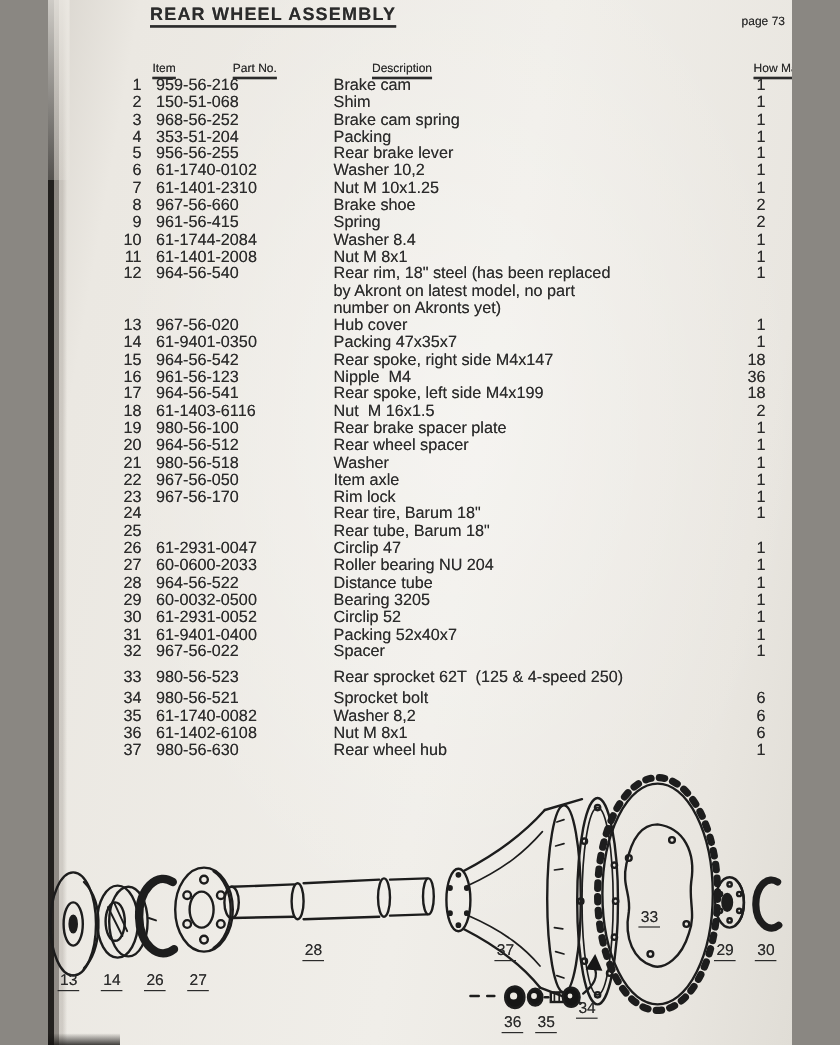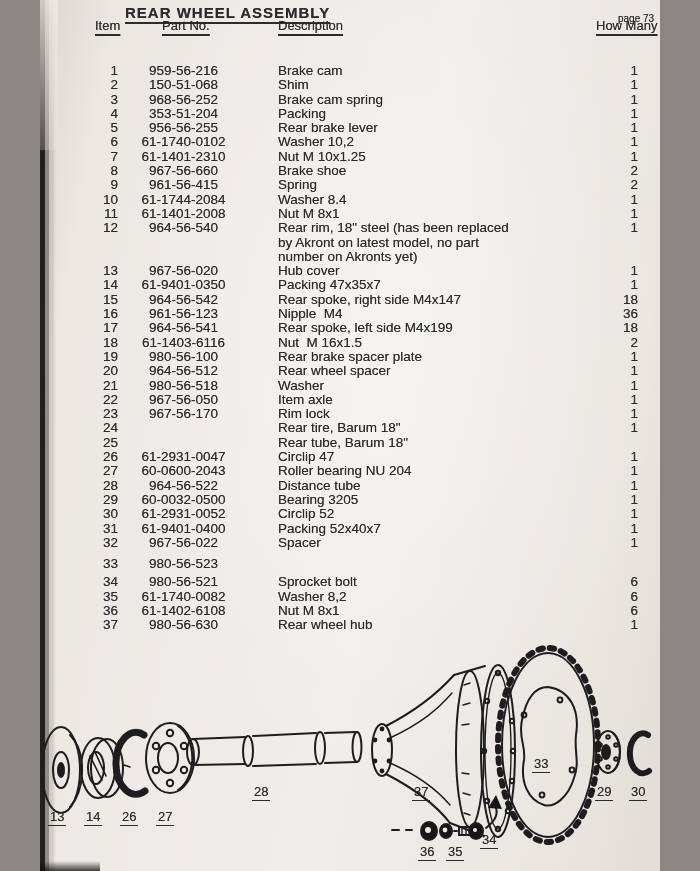--- a/index.html
+++ b/index.html
@@ -29,32 +29,32 @@
     background:linear-gradient(to top, rgba(20,18,16,.8), rgba(20,18,16,0));
   }
   
   #title{
     position:absolute;left:85px;top:4px;
     font-size:15px;letter-spacing:1px;font-weight:bold;
     text-decoration:underline;text-underline-offset:4px;text-decoration-thickness:1.5px;
   }
   #page-label{ position:absolute;left:578px;top:13px;font-size:10px; }
   .colhead{
-    position:absolute;top:18px;font-size:13px;
-    text-decoration:underline;text-underline-offset:4px;text-decoration-thickness:1.5px;
+    position:absolute;top:52px;font-size:10px;
+    text-decoration:underline;text-underline-offset:4px;text-decoration-thickness:1.5px;margin-left:32px;
   }
   #h-item{left:55px;} #h-part{left:122px;} #h-desc{left:238px;} #h-qty{left:556px;}
   
   #table{ position:absolute;left:40px;top:64px;width:640px;font-size:13.5px; }
   .row{ position:relative;height:14.3px;line-height:14.3px; }
   .row.gap-lg{ margin-top:7px; }
   .row.gap-sm{ margin-top:4px; }
   .row span{ position:absolute;top:0;white-space:pre; }
   .c-item{ left:0;width:38px;text-align:right; }
-  .c-part{ left:50px;width:107px;text-align:center; }
+  .c-part{ left:50px;width:107px;text-align:left; }
   .c-desc{ left:198px; }
   .c-qty{ left:505px;width:53px;text-align:right; }
   
   #diagram{ position:absolute;left:0;top:645px;width:700px;height:226px; }
   #diagram svg{ display:block; }
   .callout{
     position:absolute;font-size:13px;line-height:13px;
     border-bottom:1.5px solid #2b2b2b;padding:0 2px 2px 2px;
     text-shadow:0 0 .5px rgba(40,40,40,.65);
   }
@@ -267,21 +267,21 @@
 
     <div class="row">
       <span class="c-item ink">26</span>
       <span class="c-part ink">61-2931-0047</span>
       <span class="c-desc ink">Circlip 47</span>
       <span class="c-qty ink">1</span>
     </div>
 
     <div class="row">
       <span class="c-item ink">27</span>
-      <span class="c-part ink">60-0600-2043</span>
+      <span class="c-part ink">60-0600-2033</span>
       <span class="c-desc ink">Roller bearing NU 204</span>
       <span class="c-qty ink">1</span>
     </div>
 
     <div class="row">
       <span class="c-item ink">28</span>
       <span class="c-part ink">964-56-522</span>
       <span class="c-desc ink">Distance tube</span>
       <span class="c-qty ink">1</span>
     </div>
@@ -310,20 +310,21 @@
     <div class="row">
       <span class="c-item ink">32</span>
       <span class="c-part ink">967-56-022</span>
       <span class="c-desc ink">Spacer</span>
       <span class="c-qty ink">1</span>
     </div>
 
     <div class="row gap-lg">
       <span class="c-item ink">33</span>
       <span class="c-part ink">980-56-523</span>
+      <span class="c-desc ink">Rear sprocket 62T  (125 &amp; 4-speed 250)</span>
       <span class="c-qty ink"></span>
     </div>
 
 
     <div class="row gap-sm">
       <span class="c-item ink">34</span>
       <span class="c-part ink">980-56-521</span>
       <span class="c-desc ink">Sprocket bolt</span>
       <span class="c-qty ink">6</span>
     </div>

